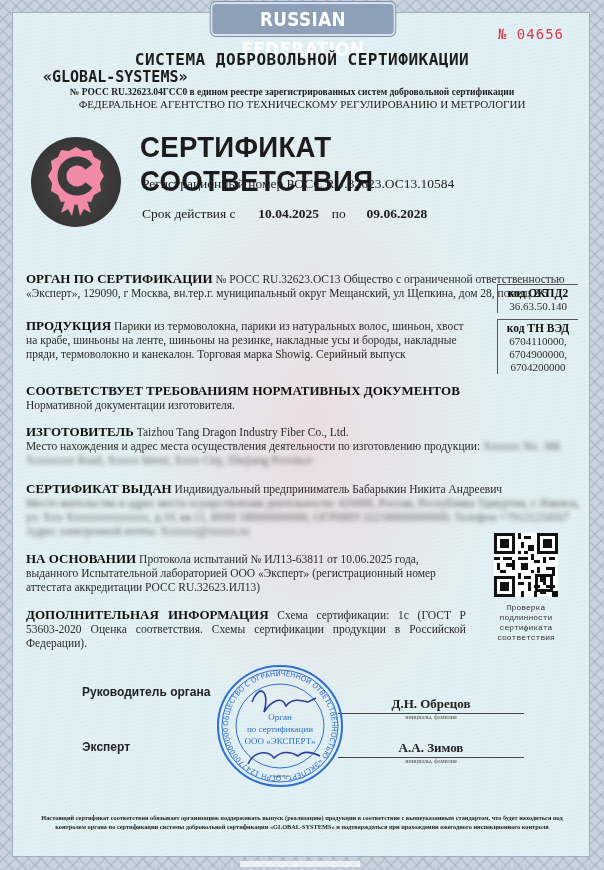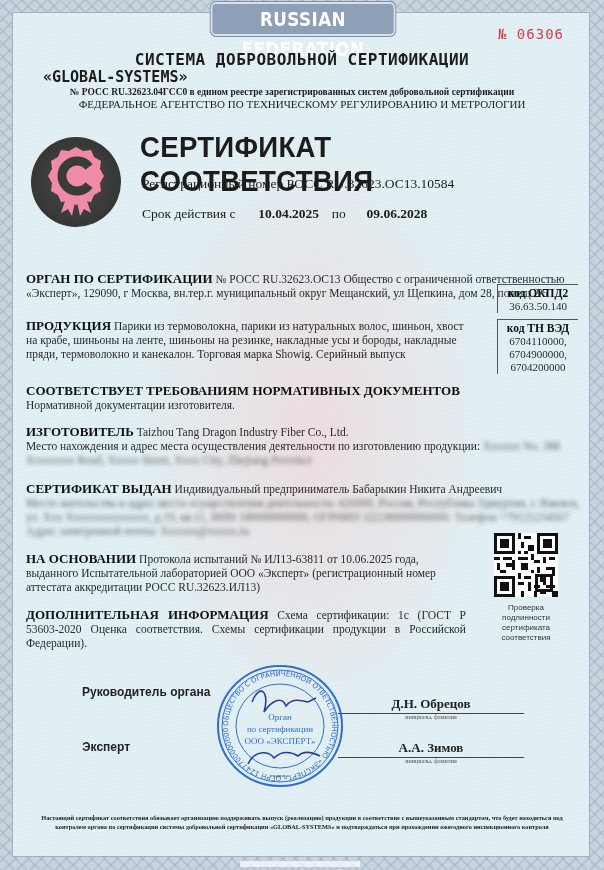--- a/index.html
+++ b/index.html
@@ -27,36 +27,36 @@
   .doc-title{position:absolute;left:140px;top:130px;font-family:"Liberation Sans","DejaVu Sans",sans-serif;font-weight:bold;font-size:30px;letter-spacing:.3px;transform:scaleX(.92);transform-origin:left;}
   .reg-line{position:absolute;left:142px;top:176px;font-size:13.5px;}
   .valid-line{position:absolute;left:142px;top:206px;font-size:13.5px;}
   .valid-line span{display:inline-block;}
   .sec{position:absolute;left:26px;font-size:11.5px;line-height:14px;color:#2a2a2a;margin-top:36px;}
   .sec b.h{font-size:13px;color:#111;}
   .code-box{position:absolute;left:497px;width:80px;border-left:1px solid #555;border-top:1px solid #555;font-size:11px;line-height:13px;text-align:center;color:#2a2a2a;}
   .code-box b{font-size:11.5px;color:#111;}
   .blur{filter:blur(2.2px);color:#666;}
   .qr{position:absolute;left:494px;top:533px;width:64px;height:64px;background:#fff;}
-  .qr-label{position:absolute;left:486px;top:603px;width:80px;text-align:center;font-family:Liberation Sans, sans-serif;font-size:8px;line-height:10px;color:#333;}
+  .qr-label{position:absolute;left:486px;top:603px;width:80px;text-align:center;font-family:Liberation Mono, monospace;font-size:8px;line-height:10px;color:#333;}
   .sig-label{position:absolute;left:82px;font-family:"Liberation Sans","DejaVu Sans",sans-serif;font-weight:bold;font-size:12px;color:#222;}
   .sig-name{position:absolute;left:338px;width:186px;text-align:center;font-size:13px;color:#222;border-bottom:1px solid #444;padding-bottom:1px;font-weight:bold;}
   .sig-cap{position:absolute;left:338px;width:186px;text-align:center;font-size:6px;color:#555;}
   .stamp{position:absolute;left:212px;top:662px;width:136px;height:128px;}
   .footer{position:absolute;left:36px;width:532px;top:813px;text-align:center;font-size:6.3px;font-weight:bold;line-height:9px;color:#222;}
   .bottom-strip{position:absolute;left:240px;top:861px;width:120px;height:6px;background:rgba(255,255,255,.7);}
 </style>
 </head>
 <body>
 
 <div class="page">
   <div class="inner"></div>
 
   <div class="banner">RUSSIAN FEDERATION</div>
-  <div class="cert-no">№ 06306</div>
+  <div class="cert-no">№ 04656</div>
 
   <div class="sys-title">СИСТЕМА ДОБРОВОЛЬНОЙ СЕРТИФИКАЦИИ</div>
   <div class="sys-name">«GLOBAL-SYSTEMS»</div>
   <div class="sys-reg">№ РОСС RU.32623.04ГСС0 в едином реестре зарегистрированных систем добровольной сертификации</div>
   <div class="sys-agency">ФЕДЕРАЛЬНОЕ АГЕНТСТВО ПО ТЕХНИЧЕСКОМУ РЕГУЛИРОВАНИЮ И МЕТРОЛОГИИ</div>
 
   <div class="logo">
     <svg width="90" height="90" viewBox="0 0 90 90">
       <path d="M38 52 L30 76 L37 72 L41 79 L46 56 Z" fill="#f08aa6"></path>
       <path d="M52 52 L60 76 L53 72 L49 79 L44 56 Z" fill="#f08aa6"></path>

